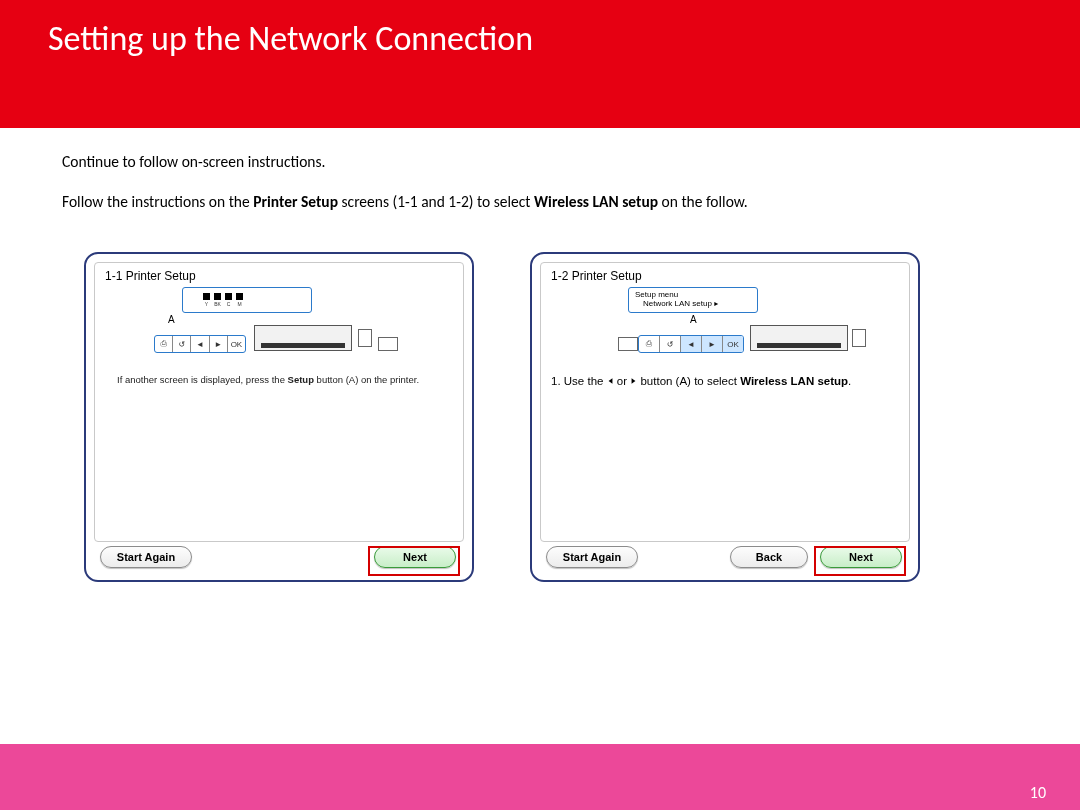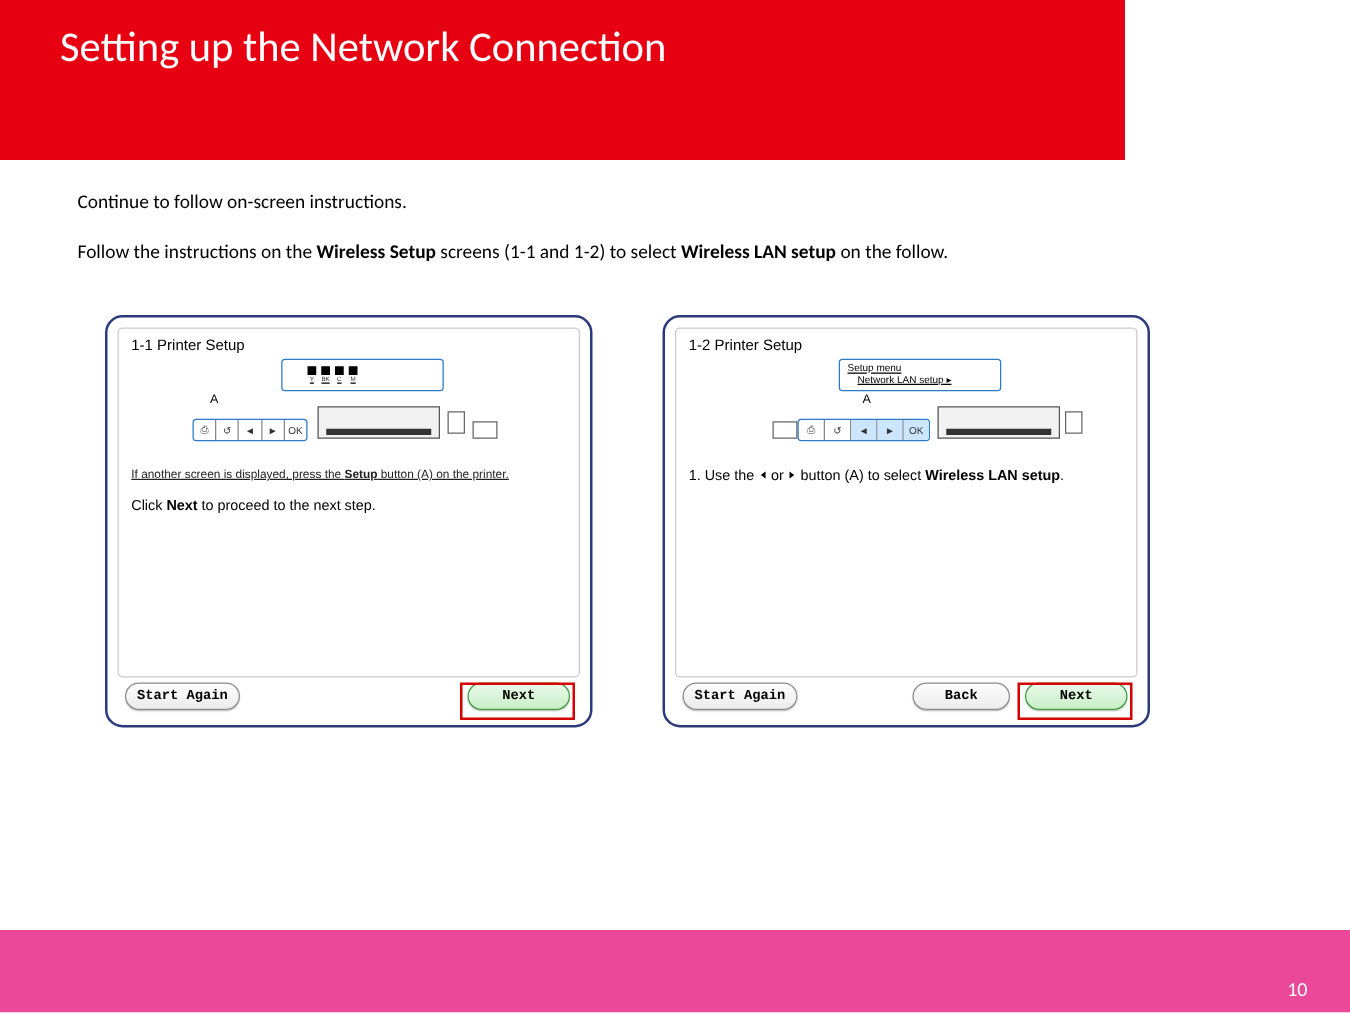--- a/index.html
+++ b/index.html
@@ -11,21 +11,21 @@
   }
   .page {
     position: relative;
     width: 1080px; height: 810px;
     overflow: hidden;
   }
   
   .banner {
     position: absolute;
     left: 0; top: 0;
-    width: 900px;
+    width: 1080px;
     height: 128px;
     background: #e60012;
   }
   .banner h1 {
     position: absolute;
     left: 48px;
     top: 18px;
     margin: 0;
     font-size: 34px;
     font-weight: 400;
@@ -91,33 +91,32 @@
     margin-bottom: 4px;
   }
 
   
   .printer-wrap {
     margin: 0 auto 8px auto;
     width: 250px;
     text-align: left;
   }
   .lcd {
-    margin-left: 71px;
+    margin-left: 28px;
     width: 130px;
     height: 26px;
     border: 1.5px solid #2b7acb;
     border-radius: 3px;
     box-sizing: border-box;
     padding: 2px 0 0 0;
     font-family: Arial, sans-serif;
     font-size: 8px;
     line-height: 9px;
     color: #000;
     text-align: left;
-    text-decoration: underline;
   }
   .lcd .row1 { padding-left: 6px; }
   .lcd .row2 { padding-left: 14px; }
   .ink-dots {
     display: flex;
     gap: 4px;
     padding: 3px 0 0 20px;
   }
   .ink-dots span { width: 7px; height: 7px; background:#000; display:inline-block; }
   .ink-labels {
@@ -174,37 +173,37 @@
   .side-boxA { position:absolute; left:204px; top:4px; width:12px; height:16px; border:1px solid #666; }
   .side-boxB { position:absolute; left:224px; top:12px; width:18px; height:12px; border:1px solid #666; }
 
   
   .instr {
     font-family: Arial, sans-serif;
     font-size: 11.5px;
     line-height: 1.5;
     margin-top: 4px;
   }
-  .instr .sub { font-size: 9.5px; color:#222; display:block;text-decoration:underline; }
+  .instr .sub { font-size: 9.5px; color:#222; margin-left: 12px; display:block; }
 
   
   .btnrow {
     position: absolute;
     left: 10px; right: 10px;
     bottom: 8px;
     height: 26px;
   }
   .pill {
     position: absolute;
     height: 22px;
     border-radius: 11px;
     border: 1px solid #8b8b8b;
     background: linear-gradient(#fdfdfd,#ececec);
     box-shadow: 0 1px 1px rgba(0,0,0,.25);
-    font-family: Liberation Mono, monospace;
+    font-family: Liberation Sans, sans-serif;
     font-size: 11px;
     font-weight: bold;
     display: flex; align-items:center; justify-content:center;
     box-sizing: border-box;
   }
   .pill.next-hot {
     border: 1px solid #3a9a3a;
     background: linear-gradient(#eafbea,#c8eec8);
   }
   .next-frame {
@@ -223,21 +222,21 @@
 <body>
 
 <div class="page">
 
   <div class="banner">
     <h1>Setting up the Network Connection</h1>
   </div>
 
   <div class="intro1">Continue to follow on-screen instructions.</div>
   <div class="intro2">
-    <span>Follow the instructions on the </span><b>Wireless Setup</b><span> screens (1-1 and 1-2) to select </span><b>Wireless LAN setup</b><span> on the follow.</span>
+    <span>Follow the instructions on the </span><b>Printer Setup</b><span> screens (1-1 and 1-2) to select </span><b>Wireless LAN setup</b><span> on the follow.</span>
   </div>
 
   <div class="card c1">
     <div class="inner">
       <div class="step-title">1-1 Printer Setup</div>
 
       <div class="printer-wrap">
         <div class="lcd">
           <div class="ink-dots">
               <span></span>
@@ -267,23 +266,20 @@
           <div class="side-boxA"></div>
           <div class="side-boxB"></div>
         </div>
       </div>
 
       <div class="instr">
         <span class="sub">
           <span>If another screen is displayed, press the </span><b>Setup</b><span> button (A) on the printer.</span>
         </span>
         <div style="height:10px"></div>
-        <div>
-          <span>Click </span><b>Next</b><span> to proceed to the next step.</span>
-        </div>
       </div>
     </div>
 
     <div class="btnrow">
       <div class="pill" style="left:4px; width:92px;">Start Again</div>
       <div class="pill next-hot" style="right:6px; width:82px;">Next</div>
       <div class="next-frame" style="right:2px; bottom:-4px; width:92px; height:30px;"></div>
     </div>
   </div>
 

